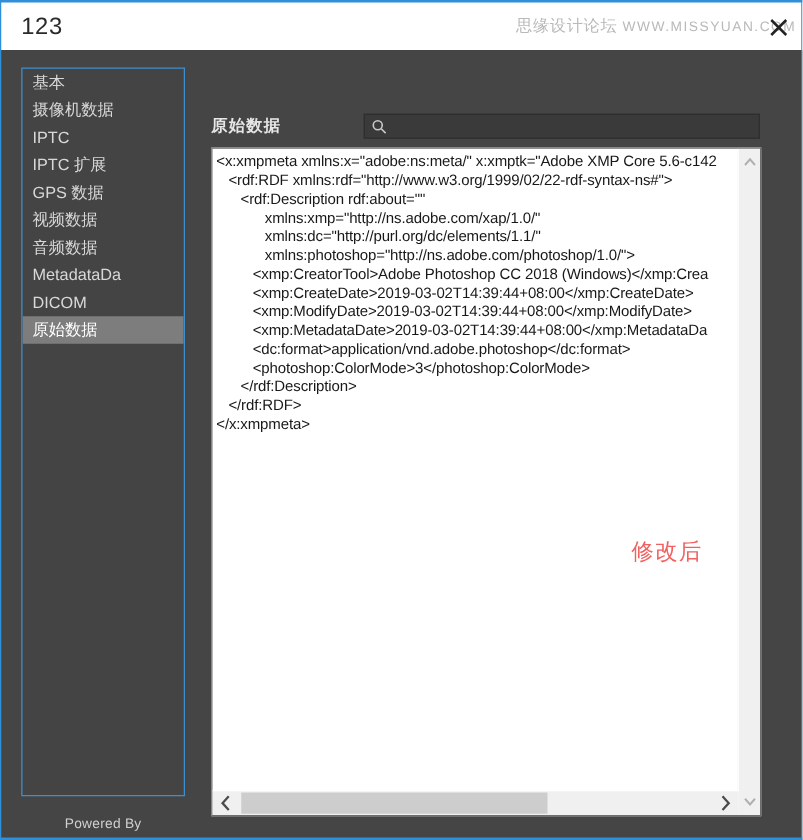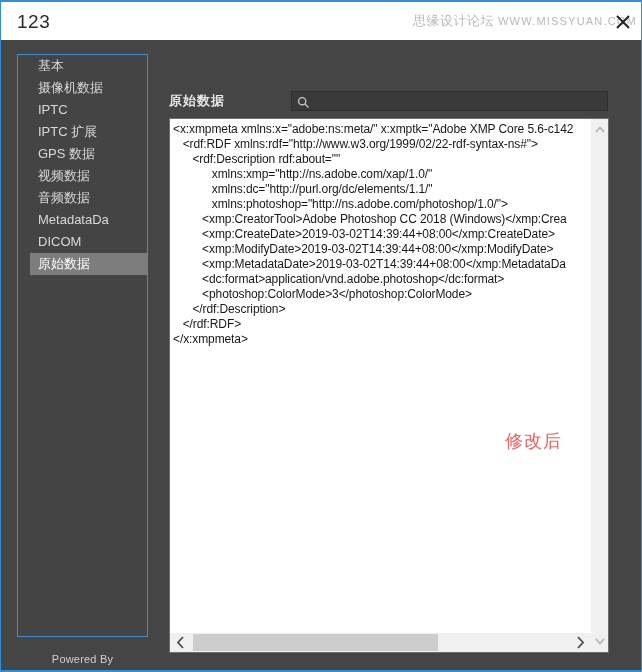--- a/index.html
+++ b/index.html
@@ -68,21 +68,20 @@
 
   
   #sidebar {
     position: absolute;
     left: 16px; top: 14px;
     width: 131px; height: 583px;
     background: #444444;
     border: 1px solid #3d8fd0;
     box-sizing: border-box;
     overflow: hidden;
-    padding-left: 12px;
   }
   .side-item {
     height: 22px;
     line-height: 22px;
     padding-left: 8px;
     font-size: 13px;
     color: #d8d8d8;
     white-space: nowrap;
     cursor: default;
   }

